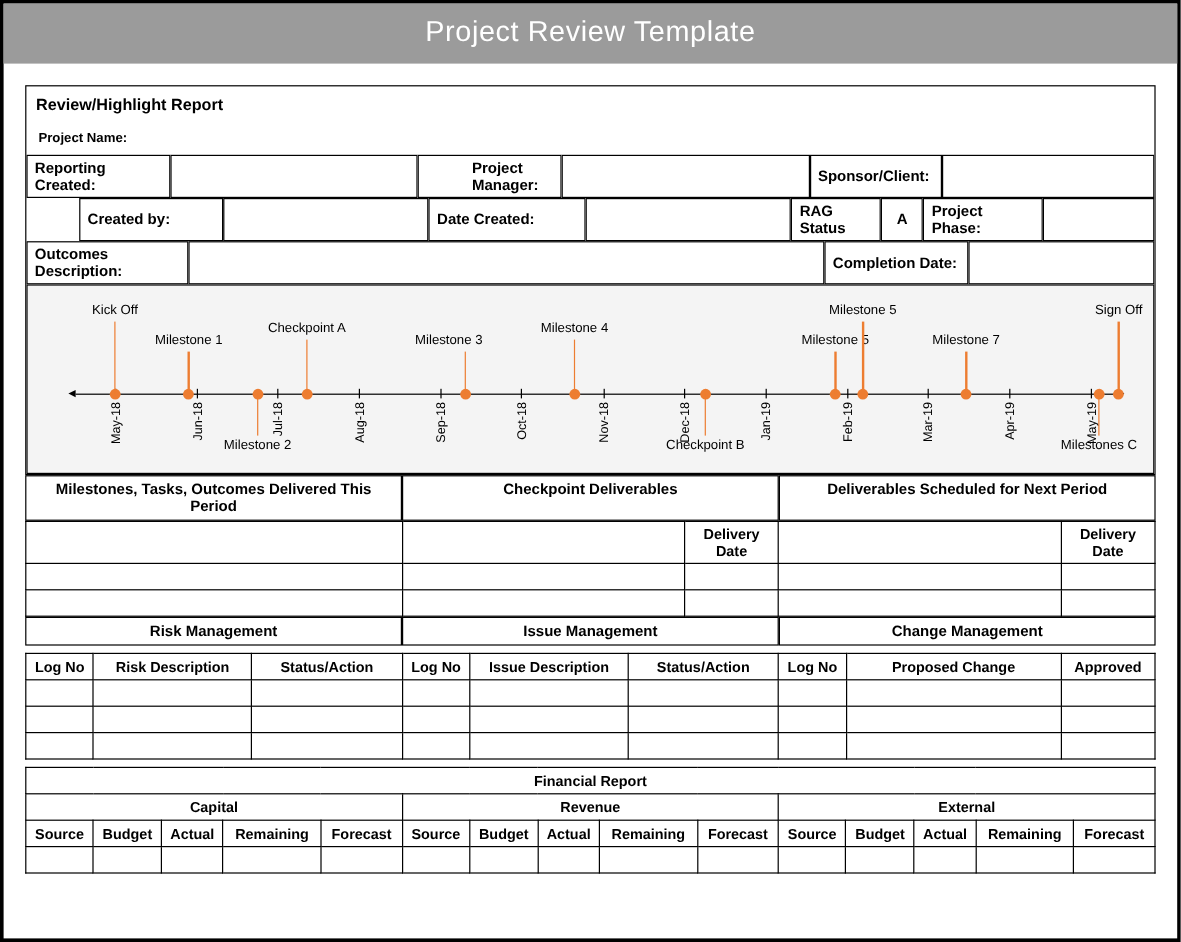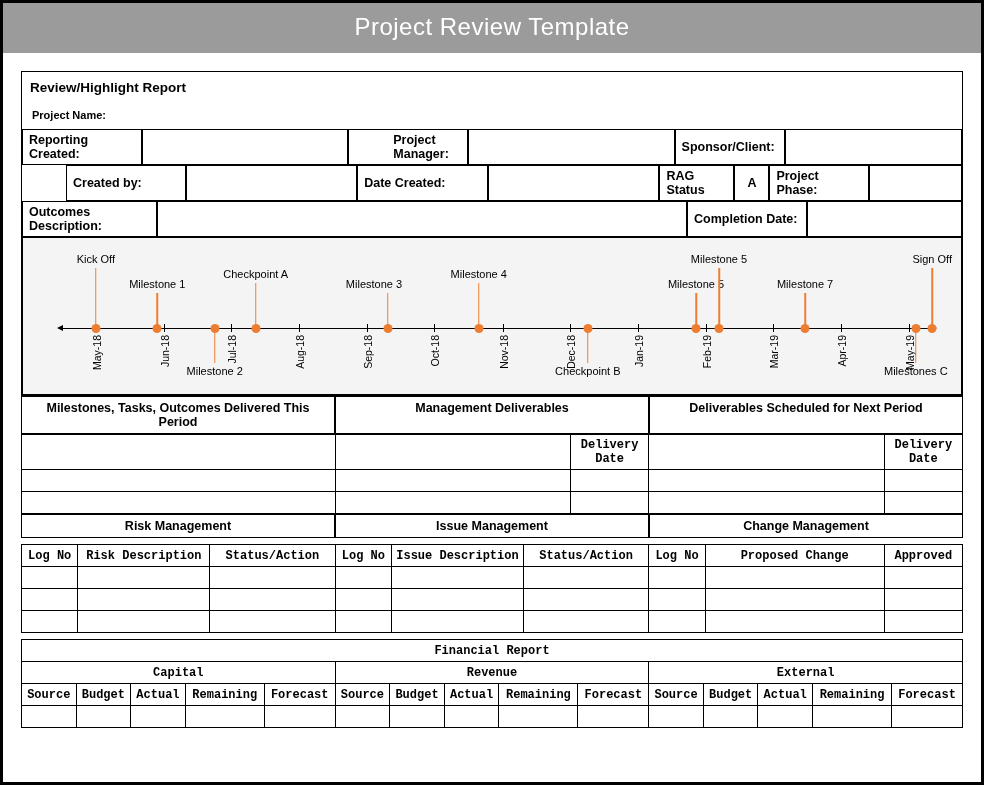--- a/index.html
+++ b/index.html
@@ -107,21 +107,21 @@
     background: #ed7d31;
     transform: translateX(-50%);
   }
   .ms-label {
     position: absolute;
     font-size: 11px;
     white-space: nowrap;
     transform: translateX(-50%);
     text-align: center;
   }
-  .tbl { width: 100%; border-collapse: collapse; font-family: Liberation Mono, monospace; }
+  .tbl { width: 100%; border-collapse: collapse; }
   .tbl td, .tbl th {
     border: 1px solid #000;
     font-size: 12px;
     text-align: center;
     padding: 3px 2px;
     font-weight: bold;
     background: #fff;
     height: 22px;
   }
   .tbl td.empty { height: 22px; }
@@ -237,21 +237,21 @@
             <div class="ms-label" style="left: 892.8px; top: 127px;">Milestones C</div>
             <div class="ms-dot" style="left: 909.2px;"></div>
             <div class="ms-stick" style="left: 909.2px; top: 30px; height: 60px;"></div>
             <div class="ms-label" style="left: 909.2px; top: 15px;">Sign Off</div>
           </div>
       </div>
     </div>
 
     <div class="flex3">
       <div class="section-head">Milestones, Tasks, Outcomes Delivered This Period</div>
-      <div class="section-head">Management Deliverables</div>
+      <div class="section-head">Checkpoint Deliverables</div>
       <div class="section-head">Deliverables Scheduled for Next Period</div>
     </div>
     <table class="tbl">
       <tbody>
           <tr>
         <td rowspan="1" style="width:33.33%;"></td>
         <td style="width:25%;"></td>
         <td style="width:8.33%;"><span>Delivery Date</span></td>
         <td style="width:25%;"></td>
         <td style="width:8.33%;"><span>Delivery Date</span></td>

